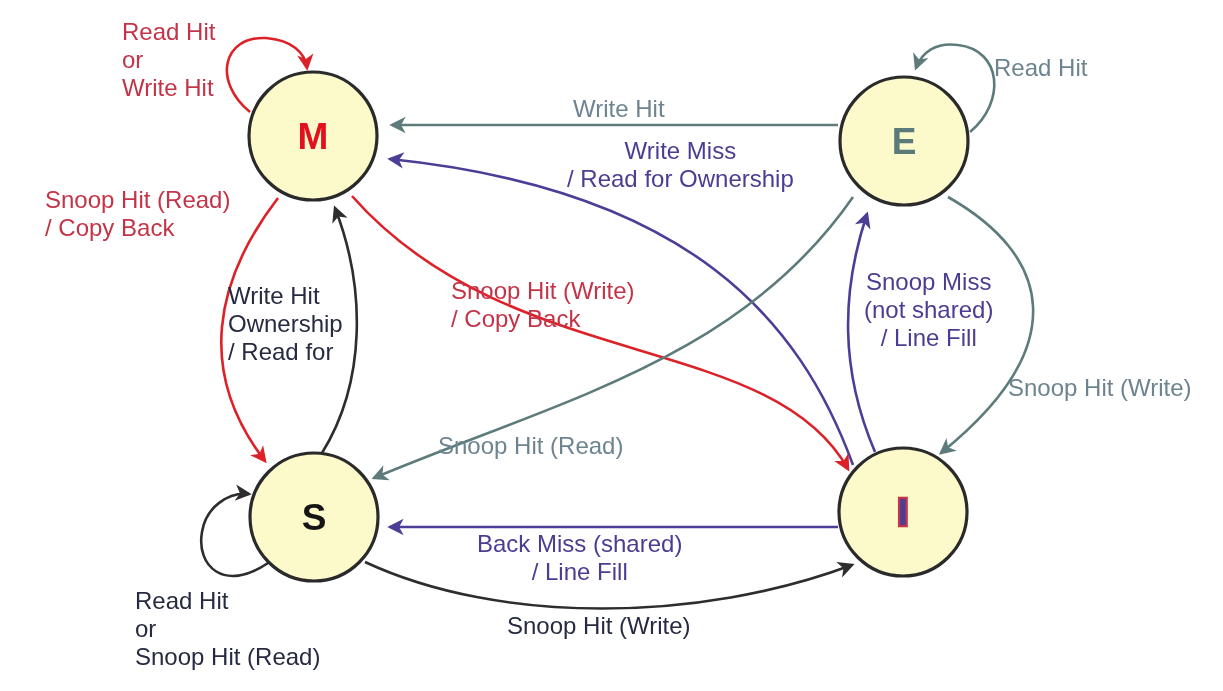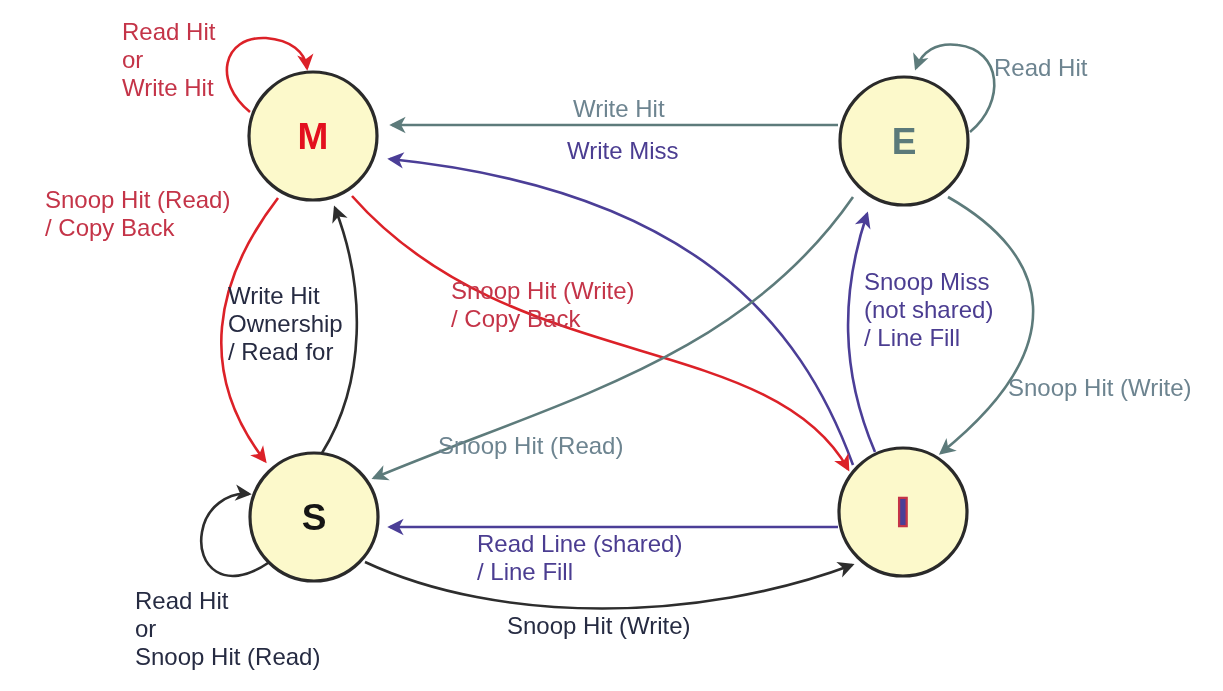--- a/index.html
+++ b/index.html
@@ -8,21 +8,21 @@
     font-family:"Liberation Sans", sans-serif;
   }
   .stage svg{position:absolute;left:0;top:0;}
   .lbl{
     position:absolute;
     font-family:"Liberation Sans", sans-serif;
     font-weight:normal;font-size:24px;line-height:28px;white-space:nowrap;
   }
   .crimson{color:#c43448;}
   .grayl{color:#6d8490;}
-  .purplel{color:#4b3d91;}
+  .purplel{color:#4b3d91;text-align:center;}
   .darkl{color:#262b42;}
   .letter{
     font-family:"Liberation Sans", sans-serif;
     font-weight:bold;font-size:37px;text-anchor:middle;
   }
 </style>
 </head>
 <body>
 
 <div class="stage">
@@ -81,20 +81,21 @@
     <div>or</div>
     <div>Write Hit</div>
   </div>
 
   <div class="lbl grayl" style="left:573px;top:95px">
     <div>Write Hit</div>
   </div>
 
   <div class="lbl purplel" style="left:567px;top:137px">
     <div>Write Miss</div>
+    <div>/ Read for Ownership</div>
   </div>
 
   <div class="lbl grayl" style="left:994px;top:54px">
     <div>Read Hit</div>
   </div>
 
   <div class="lbl crimson" style="left:45px;top:186px">
     <div>Snoop Hit (Read)</div>
     <div>/ Copy Back</div>
   </div>
@@ -118,21 +119,21 @@
 
   <div class="lbl grayl" style="left:438px;top:432px">
     <div>Snoop Hit (Read)</div>
   </div>
 
   <div class="lbl grayl" style="left:1008px;top:374px">
     <div>Snoop Hit (Write)</div>
   </div>
 
   <div class="lbl purplel" style="left:477px;top:530px">
-    <div>Read Line (shared)</div>
+    <div>Back Miss (shared)</div>
     <div>/ Line Fill</div>
   </div>
 
   <div class="lbl darkl" style="left:507px;top:612px">
     <div>Snoop Hit (Write)</div>
   </div>
 
   <div class="lbl darkl" style="left:135px;top:587px">
     <div>Read Hit</div>
     <div>or</div>

